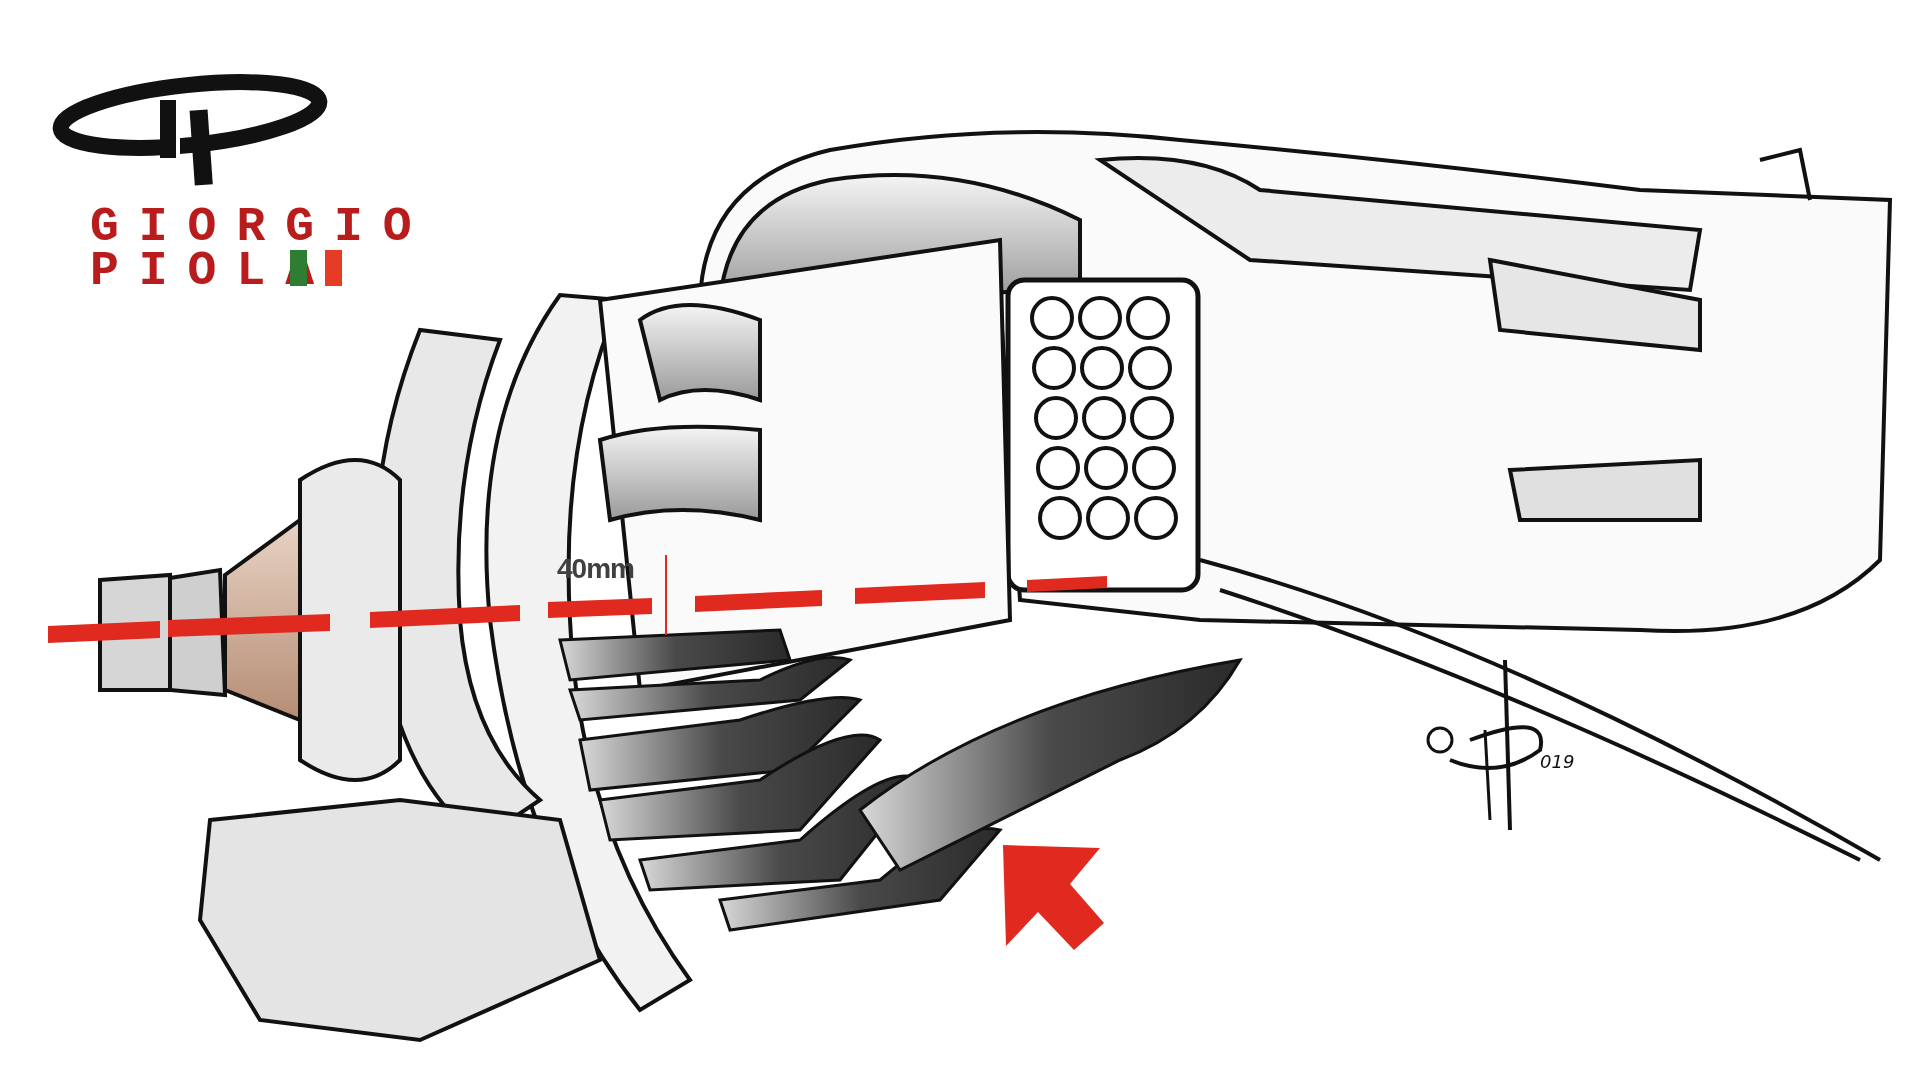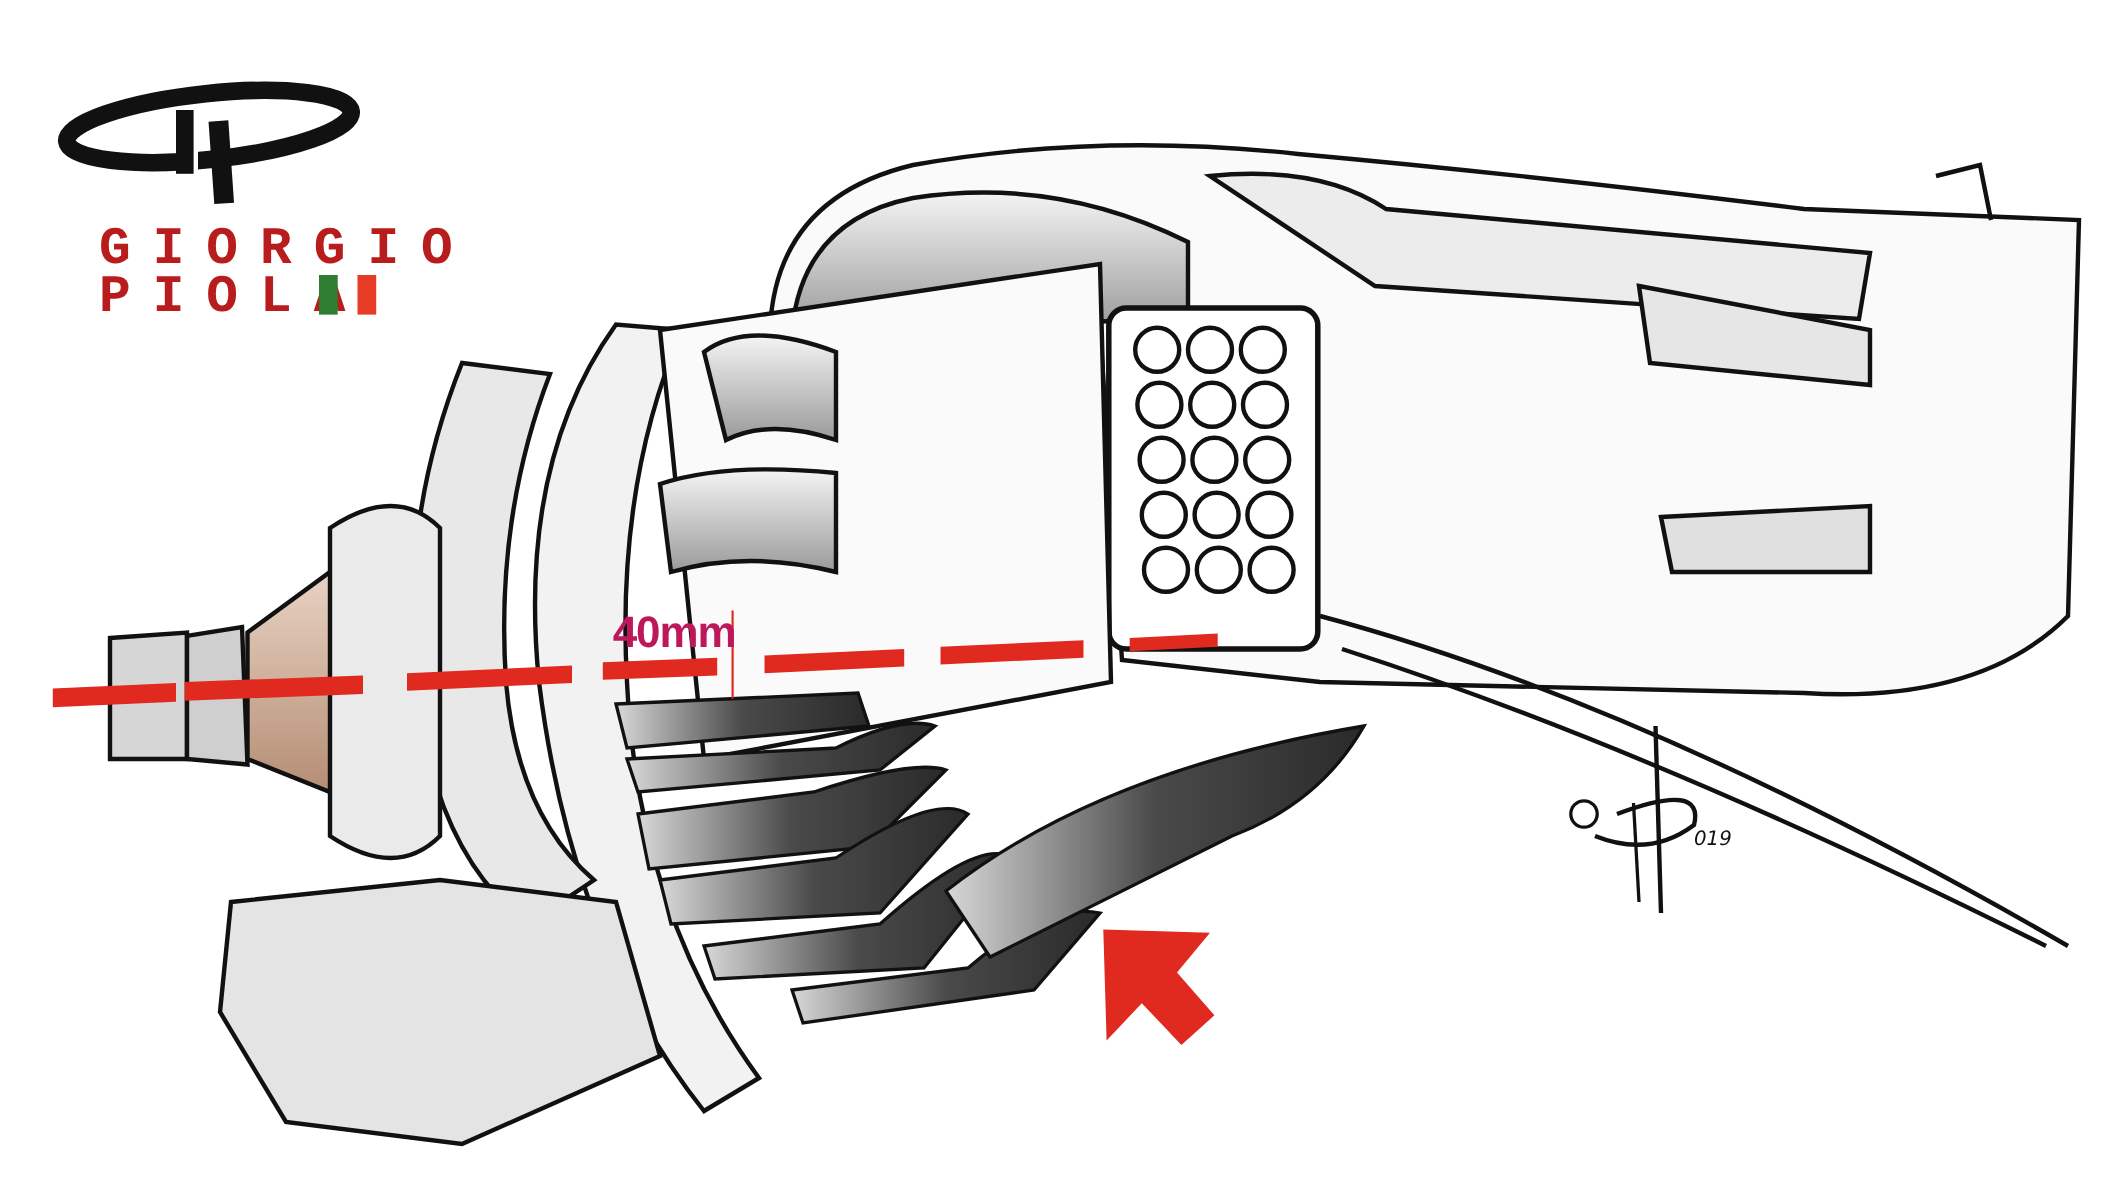--- a/index.html
+++ b/index.html
@@ -6,21 +6,21 @@
     body { width:1920px; height:1080px; position:relative; overflow:hidden; font-family:"Liberation Sans", sans-serif; }
     .logo { position:absolute; left:40px; top:70px; width:300px; height:230px; }
     .logo-mark { position:absolute; left:0; top:0; }
     .logo-text { position:absolute; left:50px; font-family:Liberation Mono, monospace; font-weight:bold; font-size:48px; letter-spacing:20px; color:#b91c1c; }
     .logo-line1 { top:130px; }
     .logo-line2 { top:174px; }
     .flag { position:absolute; top:180px; height:36px; width:17px; }
     .flag-green { left:250px; background:#2e7d32; }
     .flag-red { left:285px; background:#e63b24; }
     .drawing { position:absolute; left:0; top:0; }
-    .dim-label { position:absolute; left:557px; top:553px; font-family:"Liberation Sans", sans-serif; font-weight:bold; font-size:40px; color:#be185d; letter-spacing:-1px; }
+    .dim-label { position:absolute; left:557px; top:553px; font-family:"Liberation Sans", sans-serif; font-weight:bold; font-size:28px; color:#404040; letter-spacing:-1px; }
     .signature { position:absolute; left:1410px; top:650px; width:180px; height:190px; }
   </style>
 </head>
 <body>
 
 <div class="logo">
   <svg class="logo-mark" width="300" height="120" viewBox="0 0 300 120">
     <ellipse cx="150" cy="45" rx="130" ry="30" fill="none" stroke="#111" stroke-width="16" transform="rotate(-6 150 45)"></ellipse>
     <rect x="120" y="55" width="20" height="60" fill="#ffffff"></rect>
     <rect x="120" y="30" width="16" height="58" fill="#111"></rect>

